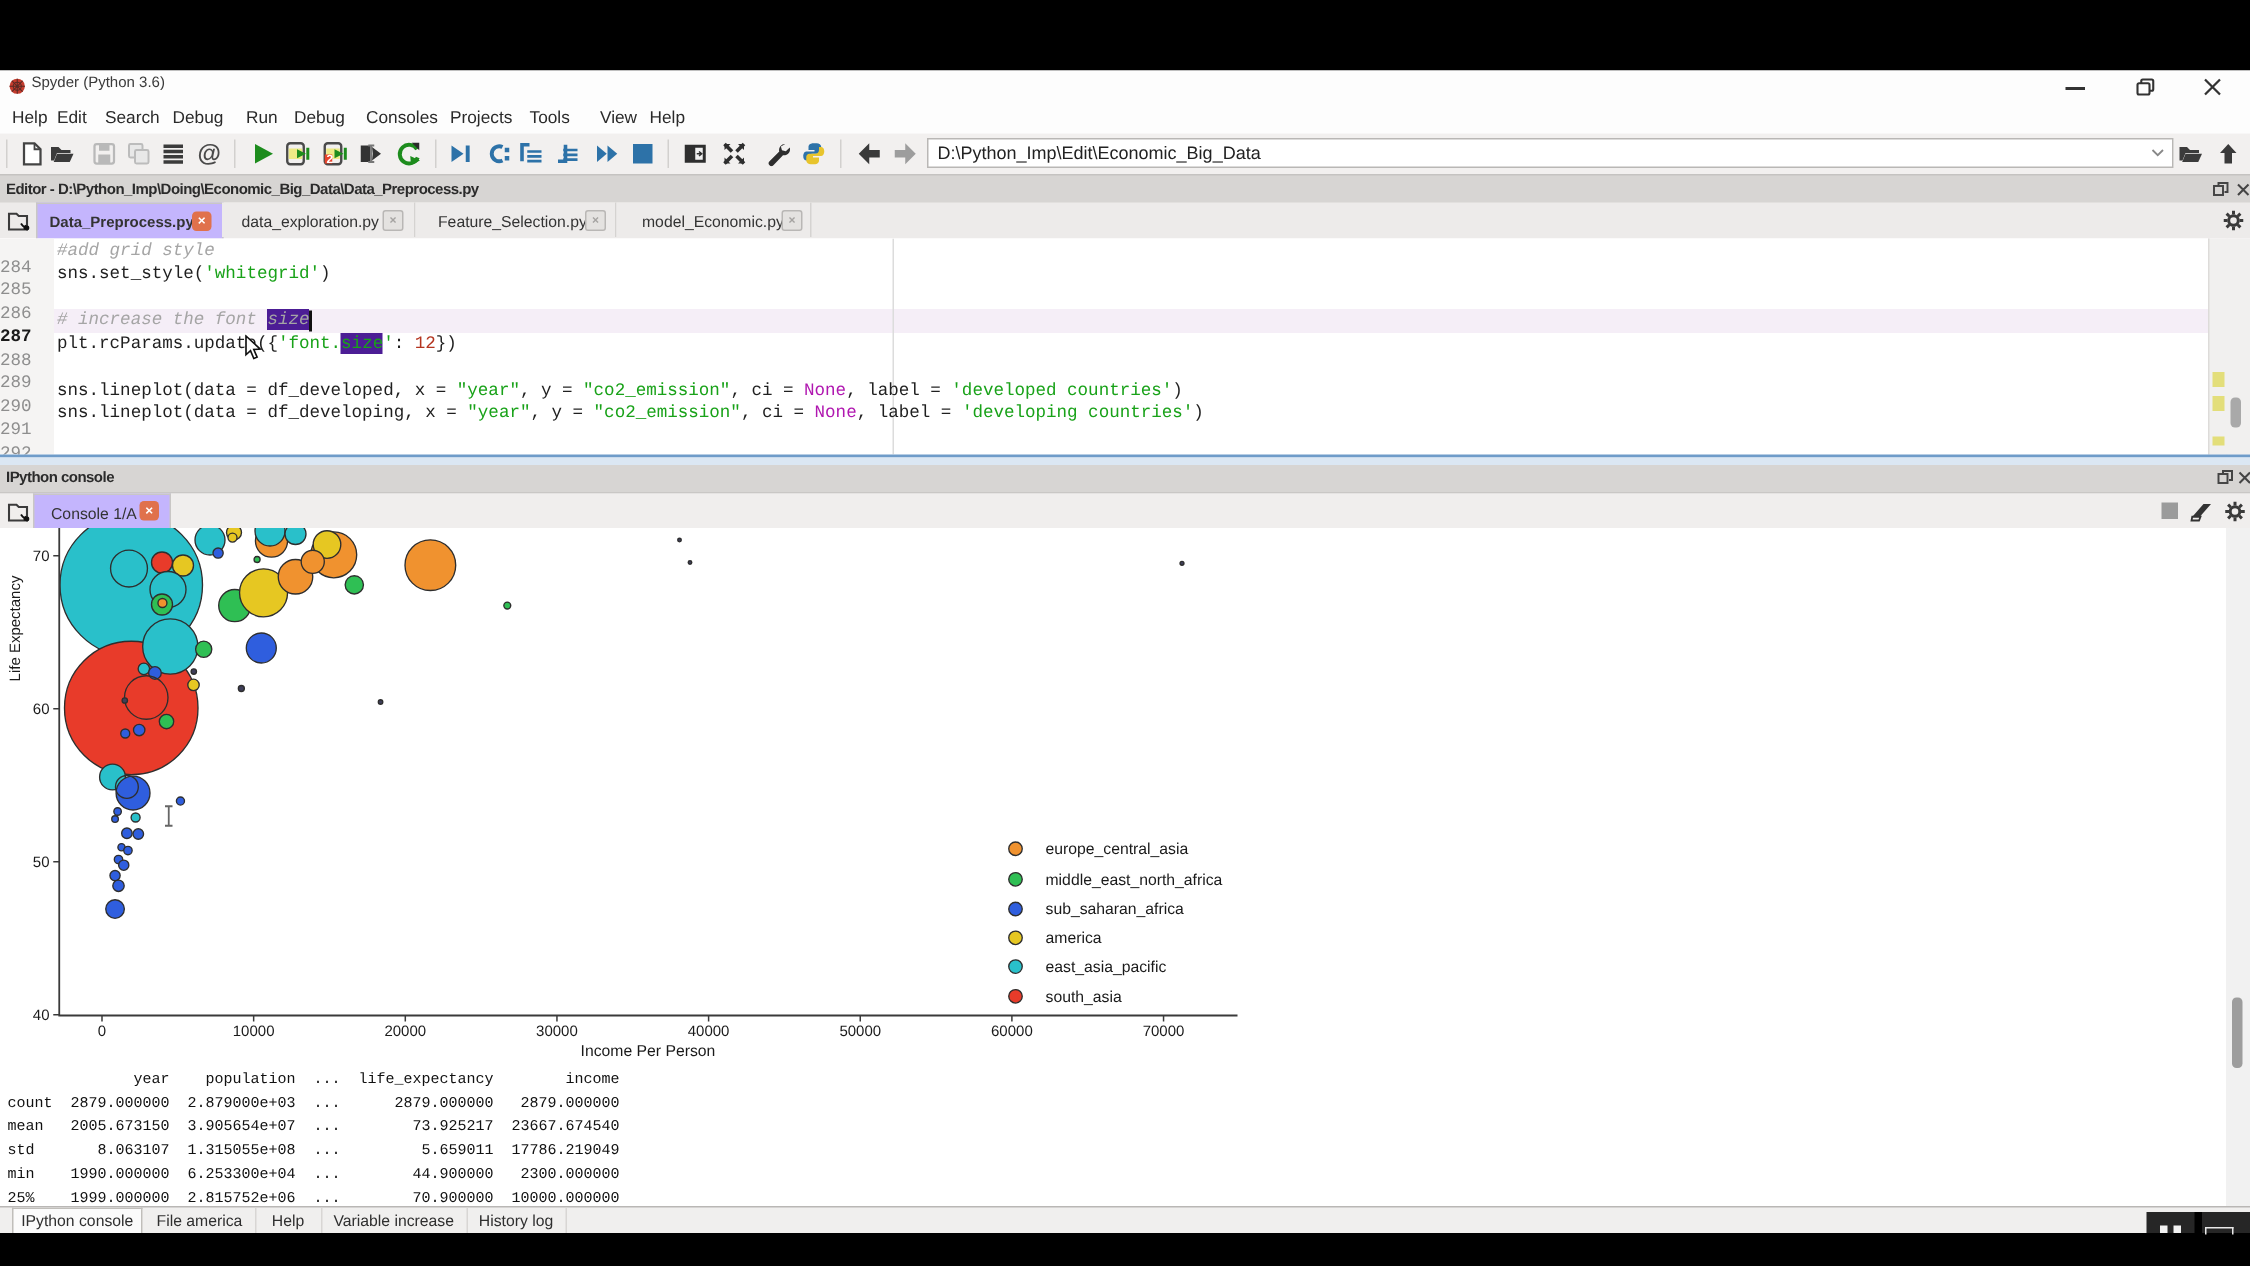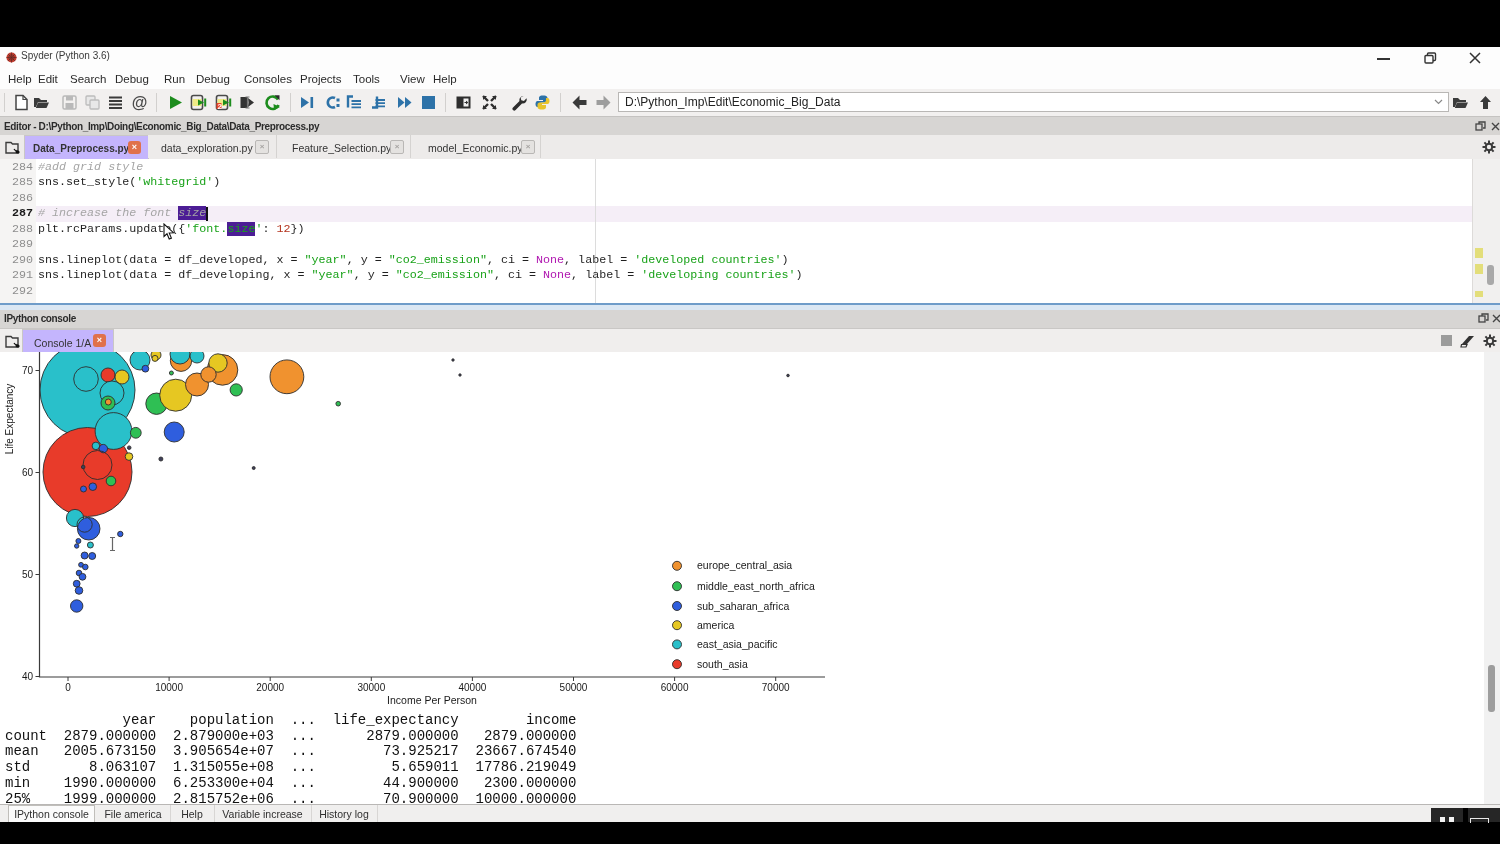--- a/index.html
+++ b/index.html
@@ -26,21 +26,21 @@
   .etab.active{background:#c4b5fd;border:1px solid #c9c7c5;border-bottom:none;}
   .etab span{position:absolute;top:6px;font-size:11px;color:#333;white-space:nowrap;}
   .closered{position:absolute;width:13px;height:13px;background:#e0714c;border-radius:3px;color:#fff;
             font-size:9px;line-height:13px;text-align:center;font-weight:bold;}
   .closegrey{position:absolute;width:12px;height:12px;border:1px solid #b9b7b5;border-radius:2px;color:#a5a3a1;
             font-size:8px;line-height:11px;text-align:center;font-weight:bold;background:#e4e2e0;}
   
   #editor{position:absolute;left:0;top:112px;width:1472px;height:144px;background:#ffffff;overflow:hidden;}
   #gutter{position:absolute;left:0;top:0;width:36px;height:144px;background:#f5f4f3;}
   pre{margin:0;font-family:"Liberation Mono",monospace;}
-  #lnums{position:absolute;left:0;top:1px;width:33px;text-align:right;font-size:11.7px;line-height:15.45px;color:#8e8e8e;}
+  #lnums{position:absolute;left:0;top:12px;width:33px;text-align:left;font-size:11.7px;line-height:15.45px;color:#8e8e8e;}
   #code{position:absolute;left:38px;top:1px;font-size:11.7px;line-height:15.45px;color:#1f1f1f;}
   .cm{color:#a5a5a5;font-style:italic;}
   .st{color:#19a219;}
   .kw{color:#b017b0;}
   .nu{color:#b4341f;}
   .occ{background:#4c1d95;}
   #curline{position:absolute;left:36px;top:47.35px;width:1436px;height:15.45px;background:#f5eef7;}
   #edgeline{position:absolute;left:595px;top:0;width:1px;height:144px;background:#dcdcdc;}
   #caret{position:absolute;left:206px;top:48px;width:1.6px;height:14px;background:#111;}
   
@@ -53,21 +53,21 @@
   #split2{position:absolute;left:0;top:257.5px;width:1500px;height:5.5px;background:#dbe7f3;}
   
   #conslabel{position:absolute;left:0;top:263px;width:1500px;height:18px;background:#d7d5d3;border-bottom:1px solid #c9c7c5;}
   #conslabel span{position:absolute;left:4px;top:3px;font-size:10px;font-weight:bold;letter-spacing:-0.35px;color:#2b2b2b;}
   
   #constabbar{position:absolute;left:0;top:282px;width:1500px;height:23px;background:#f0eeed;}
   
   #console{position:absolute;left:0;top:305px;width:1484px;height:452px;background:#fff;overflow:hidden;}
   #cscroll{position:absolute;left:1484px;top:305px;width:16px;height:452px;background:#f1f1f1;}
   #cthumb{position:absolute;left:4px;top:313px;width:7px;height:47px;background:#9d9d9d;border-radius:3px;}
-  #dtable{position:absolute;left:5px;top:361px;font-size:14px;line-height:15.72px;color:#111;}
+  #dtable{position:absolute;left:5px;top:361px;font-size:10px;line-height:15.72px;color:#111;}
   
   #statusbar{position:absolute;left:0;top:757px;width:1500px;height:19px;background:#f0efee;border-top:1px solid #b9b7b5;}
   .stab{position:absolute;top:0;height:18px;font-size:11px;color:#2f2f2f;text-align:center;border-right:1px solid #d8d6d4;}
   .stab.active{background:#fbfbfb;border:1px solid #c0beba;border-bottom:none;font-weight:normal;}
   
   #botblack{position:absolute;left:0;top:822px;width:1500px;height:22px;background:#000;}
   #vidoverlay{position:absolute;left:1431px;top:808px;width:69px;height:14px;background:#262626;}
 </style>
 </head>
 <body>

